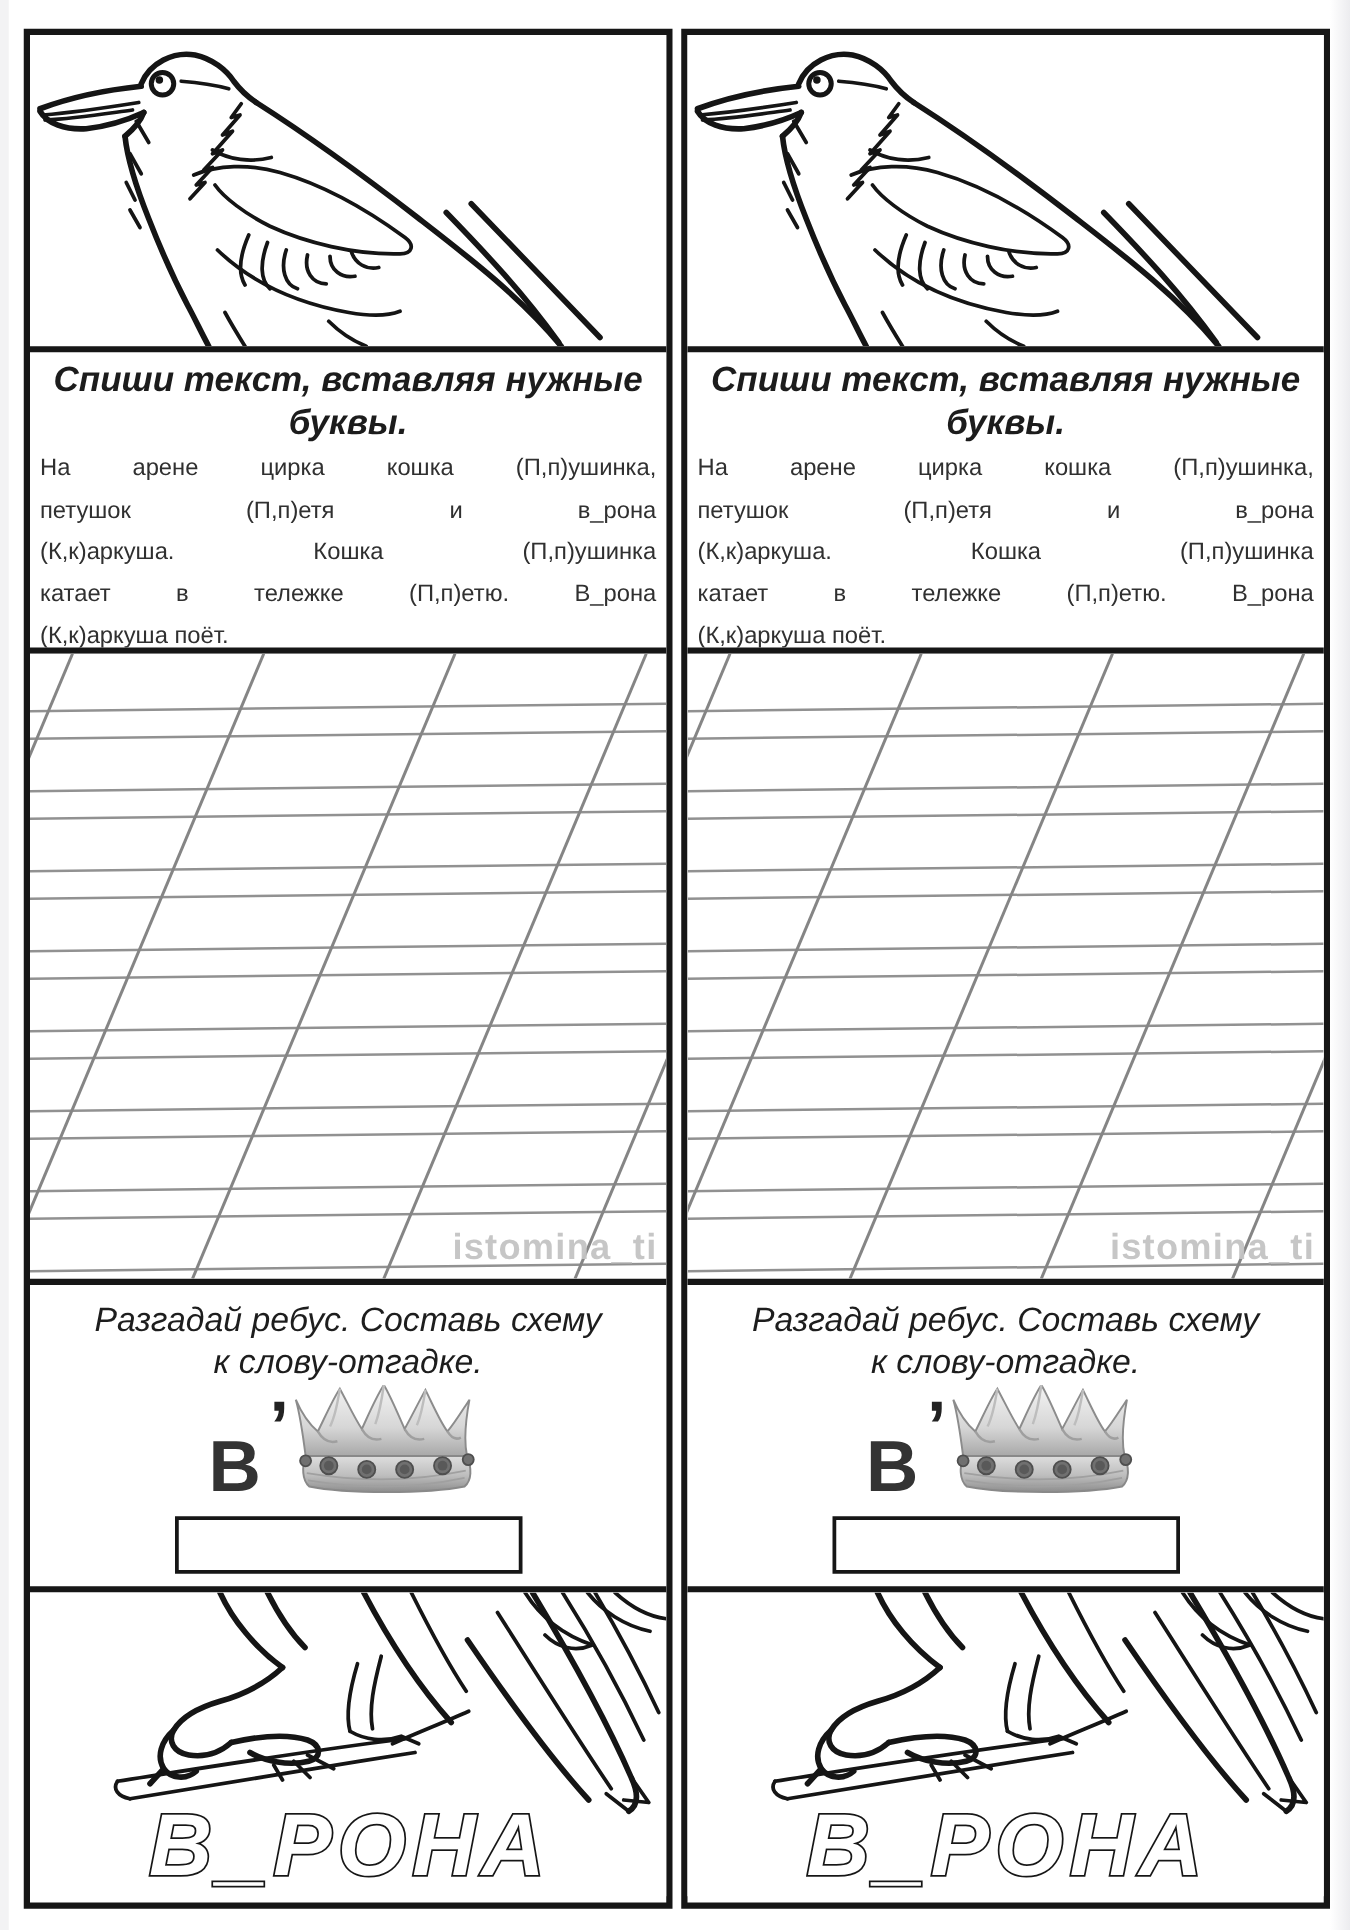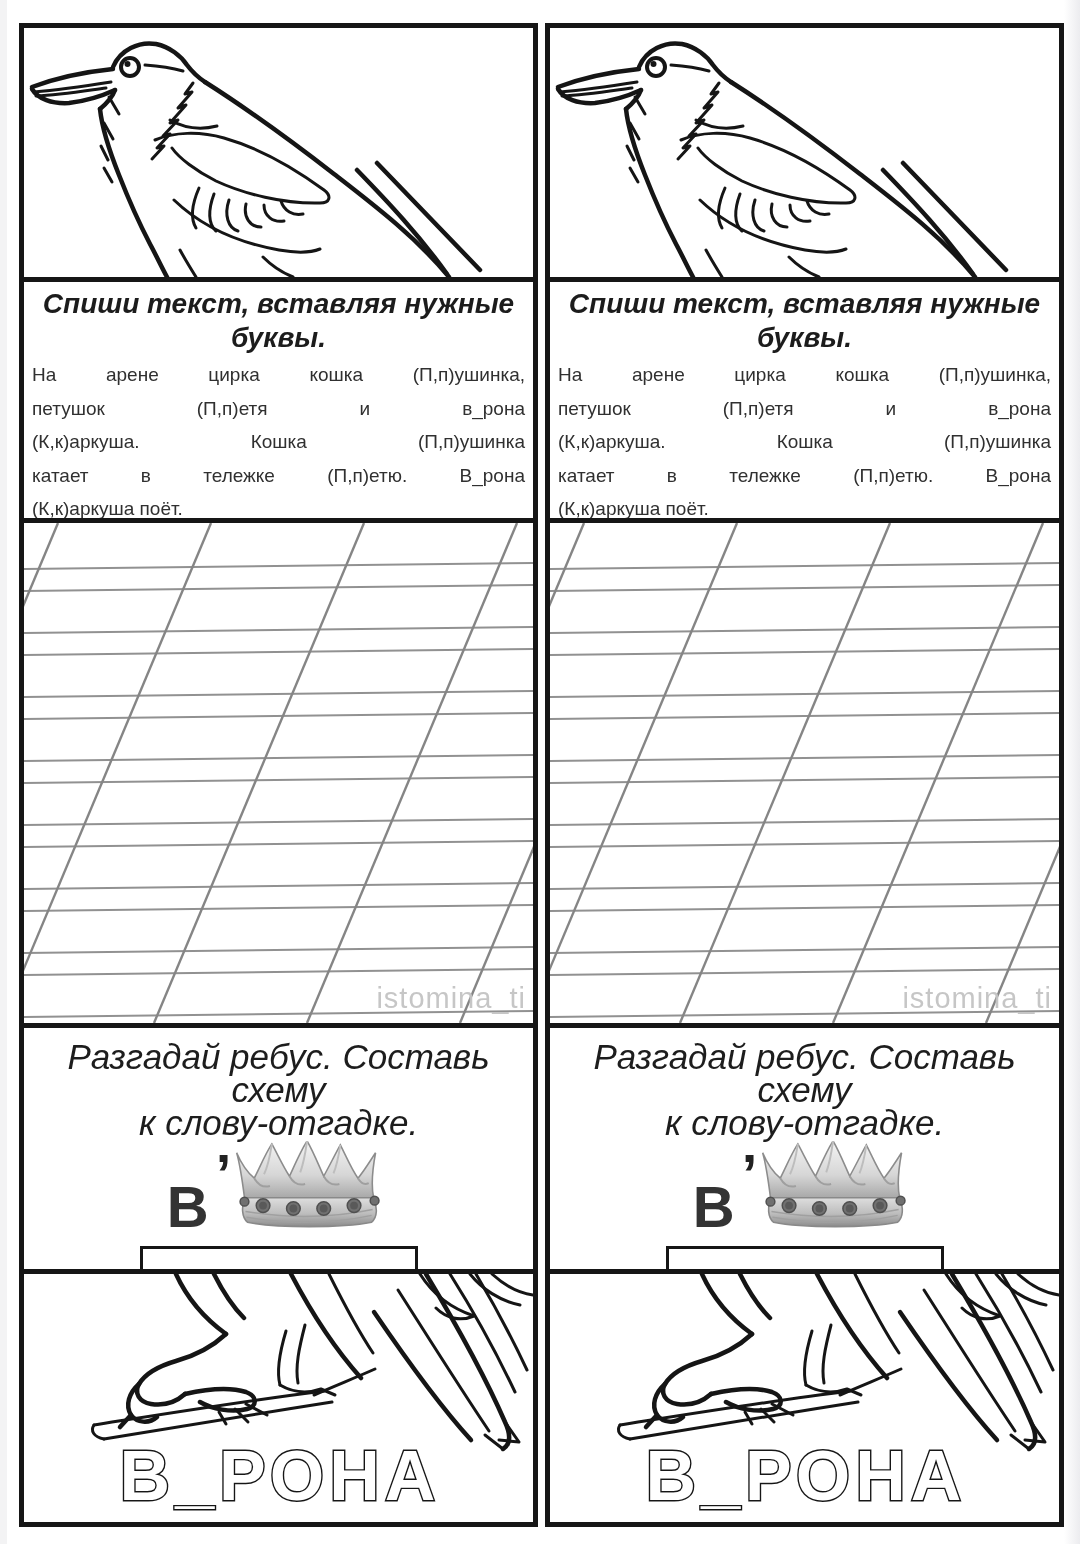--- a/index.html
+++ b/index.html
@@ -8,35 +8,35 @@
   .edge-left{position:absolute;left:0;top:0;width:7px;height:100%;background:#f3f3f4;}
   .edge-right{position:absolute;right:0;top:0;width:16px;height:100%;
               background:linear-gradient(90deg,#ffffff,#ececef);}
   .columns{position:absolute;left:19px;top:23px;display:flex;gap:7px;align-items:flex-end;}
   .column{width:519px;height:1504px;border:5px solid #161616;background:#fff;
           box-sizing:border-box;display:flex;flex-direction:column;}
   .sec{position:relative;overflow:hidden;background:#fff;}
   .sec-border{border-bottom:5px solid #161616;}
   .sec-bird-top{height:249px;}
   .sec-task{height:241px;padding:5px 7px 0 7px;box-sizing:border-box;}
-  .sec-grid{height:500px;}
+  .sec-grid{height:500px;font-weight:bold;}
   .sec-rebus{height:241px;}
-  .sec-bird-bottom{height:243px;}
+  .sec-bird-bottom{height:243px;font-style:italic;}
 
   .task-title{font-style:italic;font-weight:700;font-size:28px;line-height:34px;
               text-align:center;color:#1c1c1c;}
   .task-body{margin-top:3px;font-size:19px;line-height:33.5px;color:#303030;padding:0 1px;}
   .tline{text-align:justify;text-align-last:justify;white-space:nowrap;}
   .tline.last{text-align:left;text-align-last:left;}
 
   .grid-svg{display:block;}
   .watermark{position:absolute;right:7px;bottom:8px;font-size:29px;color:#c4c4c4;
              letter-spacing:1px;opacity:.95;}
 
-  .rebus-title{font-style:italic;font-size:35px;line-height:33px;text-align:center;
+  .rebus-title{font-style:italic;font-size:27px;line-height:33px;text-align:center;
                color:#1d1d1d;}
   .rebus-title.first{margin-top:12px;}
   .rebus-row{display:flex;justify-content:center;align-items:flex-end;height:92px;margin-top:2px;}
   .rebus-letter{font-size:58px;font-weight:700;line-height:.9;color:#333;}
   .rebus-apostrophe{font-size:56px;font-weight:700;line-height:.6;color:#222;
                     position:relative;top:-42px;margin:0 1px 0 7px;}
   .crown{display:block;margin-bottom:2px;}
   .answer-box{width:272px;height:40px;border:3px solid #161616;margin:13px auto 0 auto;background:#fff;}
 
   .line-art{stroke:#151515;fill:none;stroke-linecap:round;stroke-linejoin:round;}

